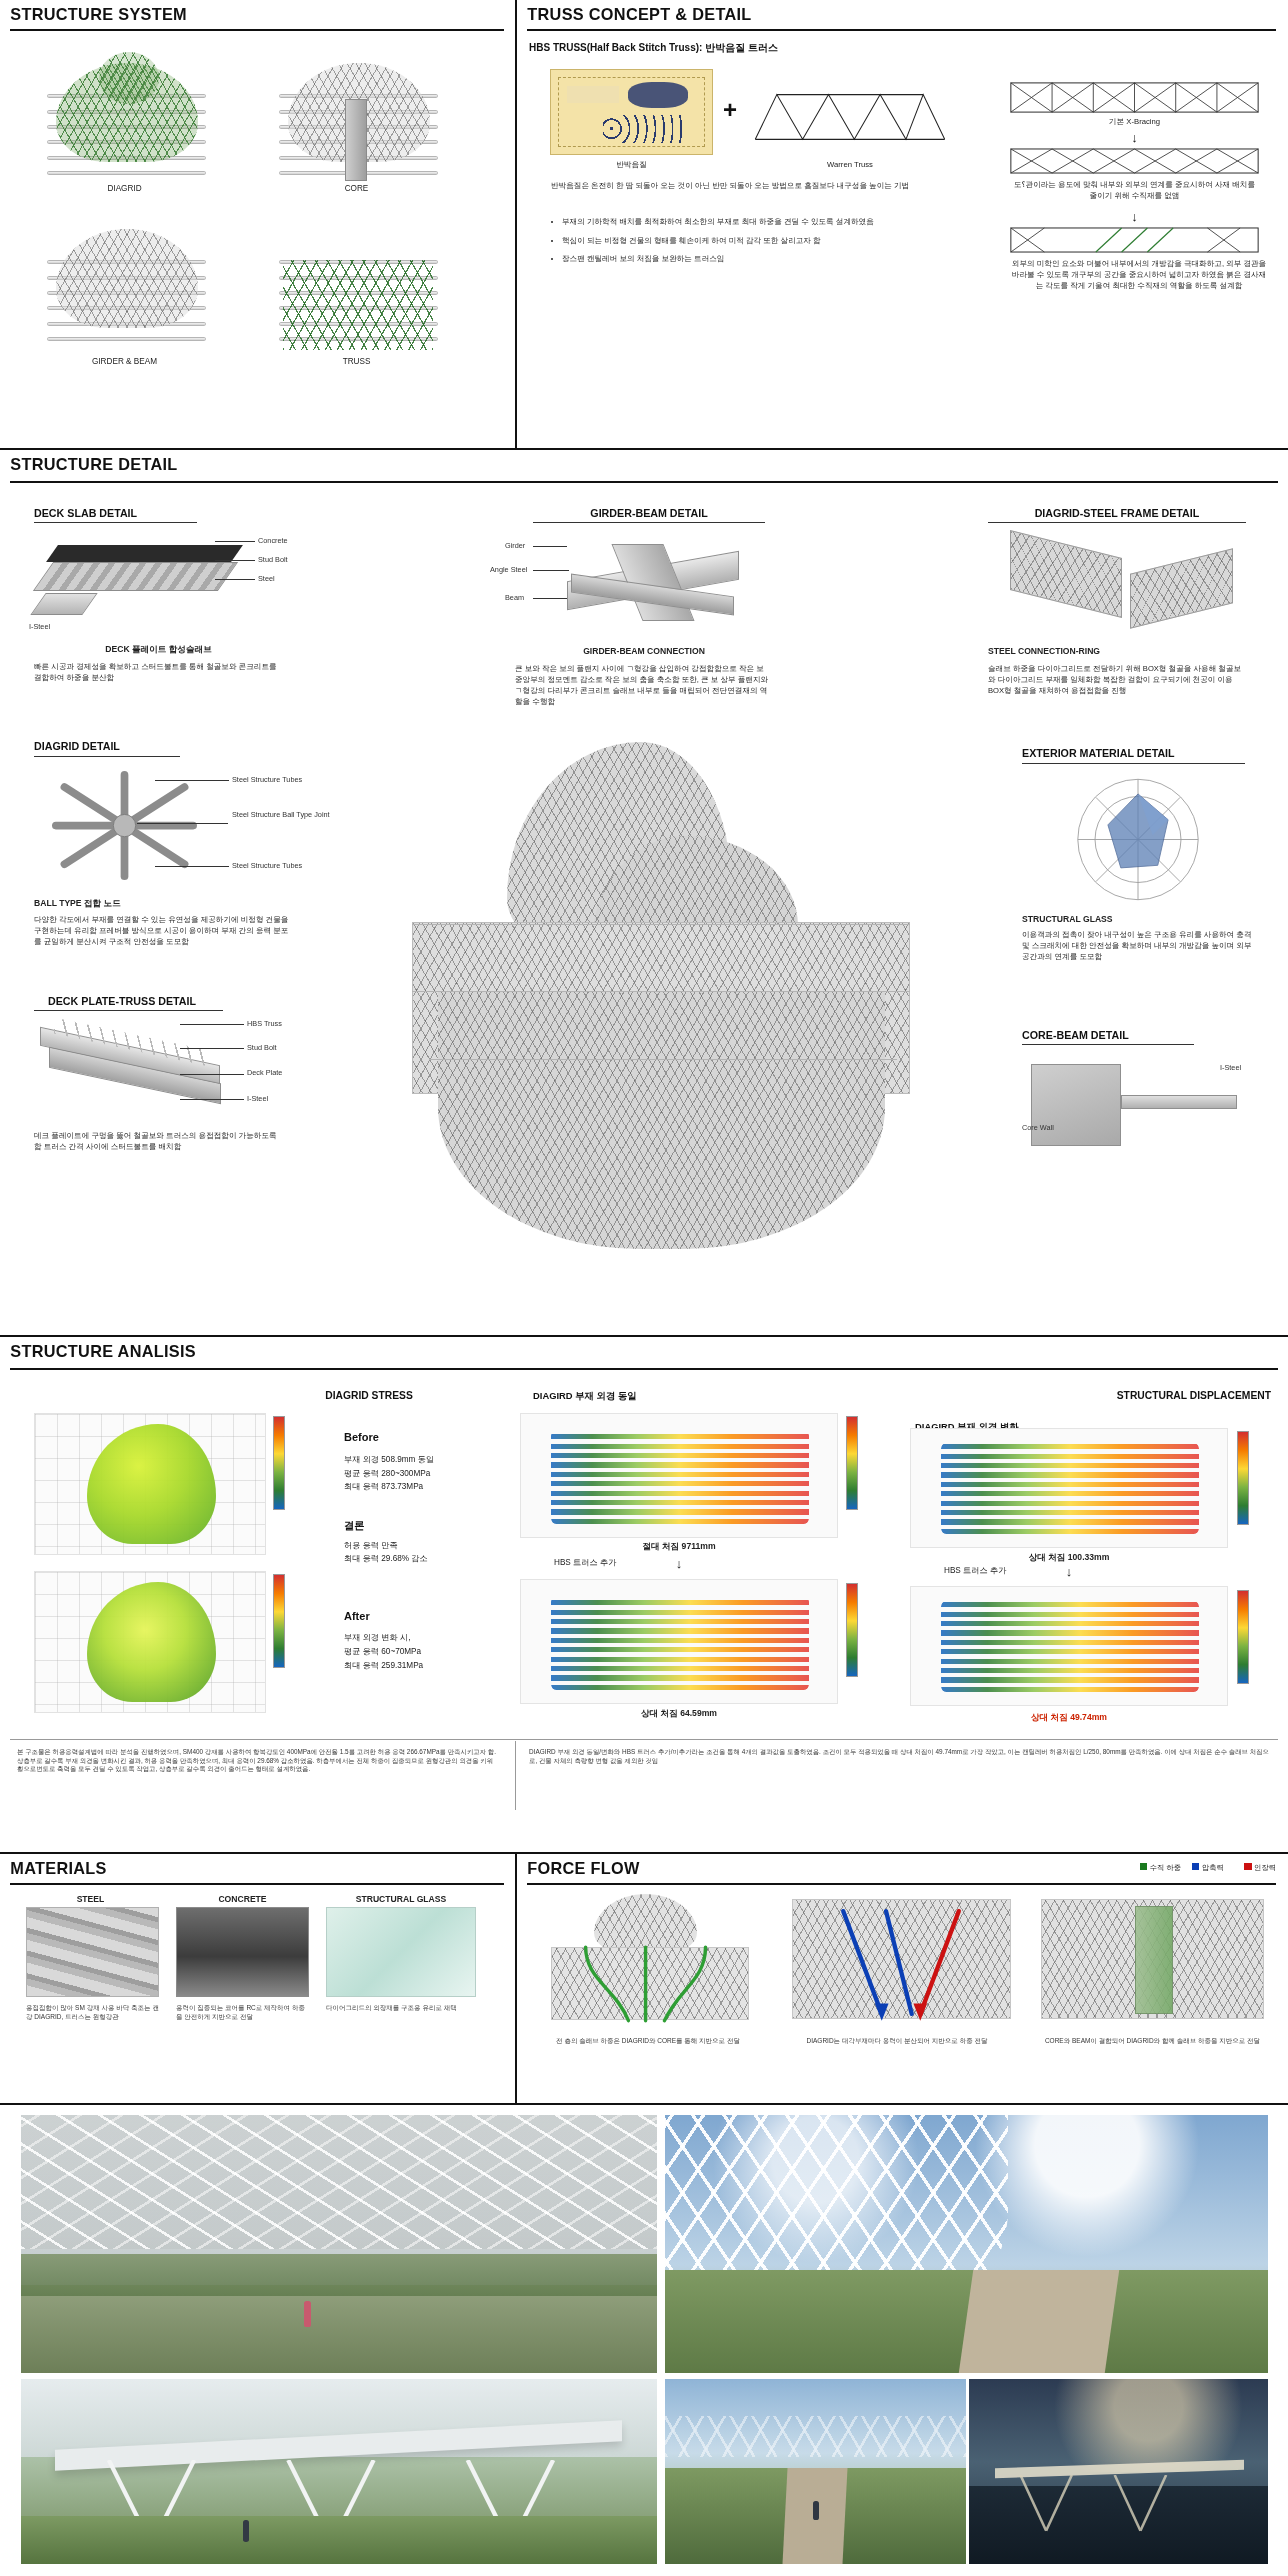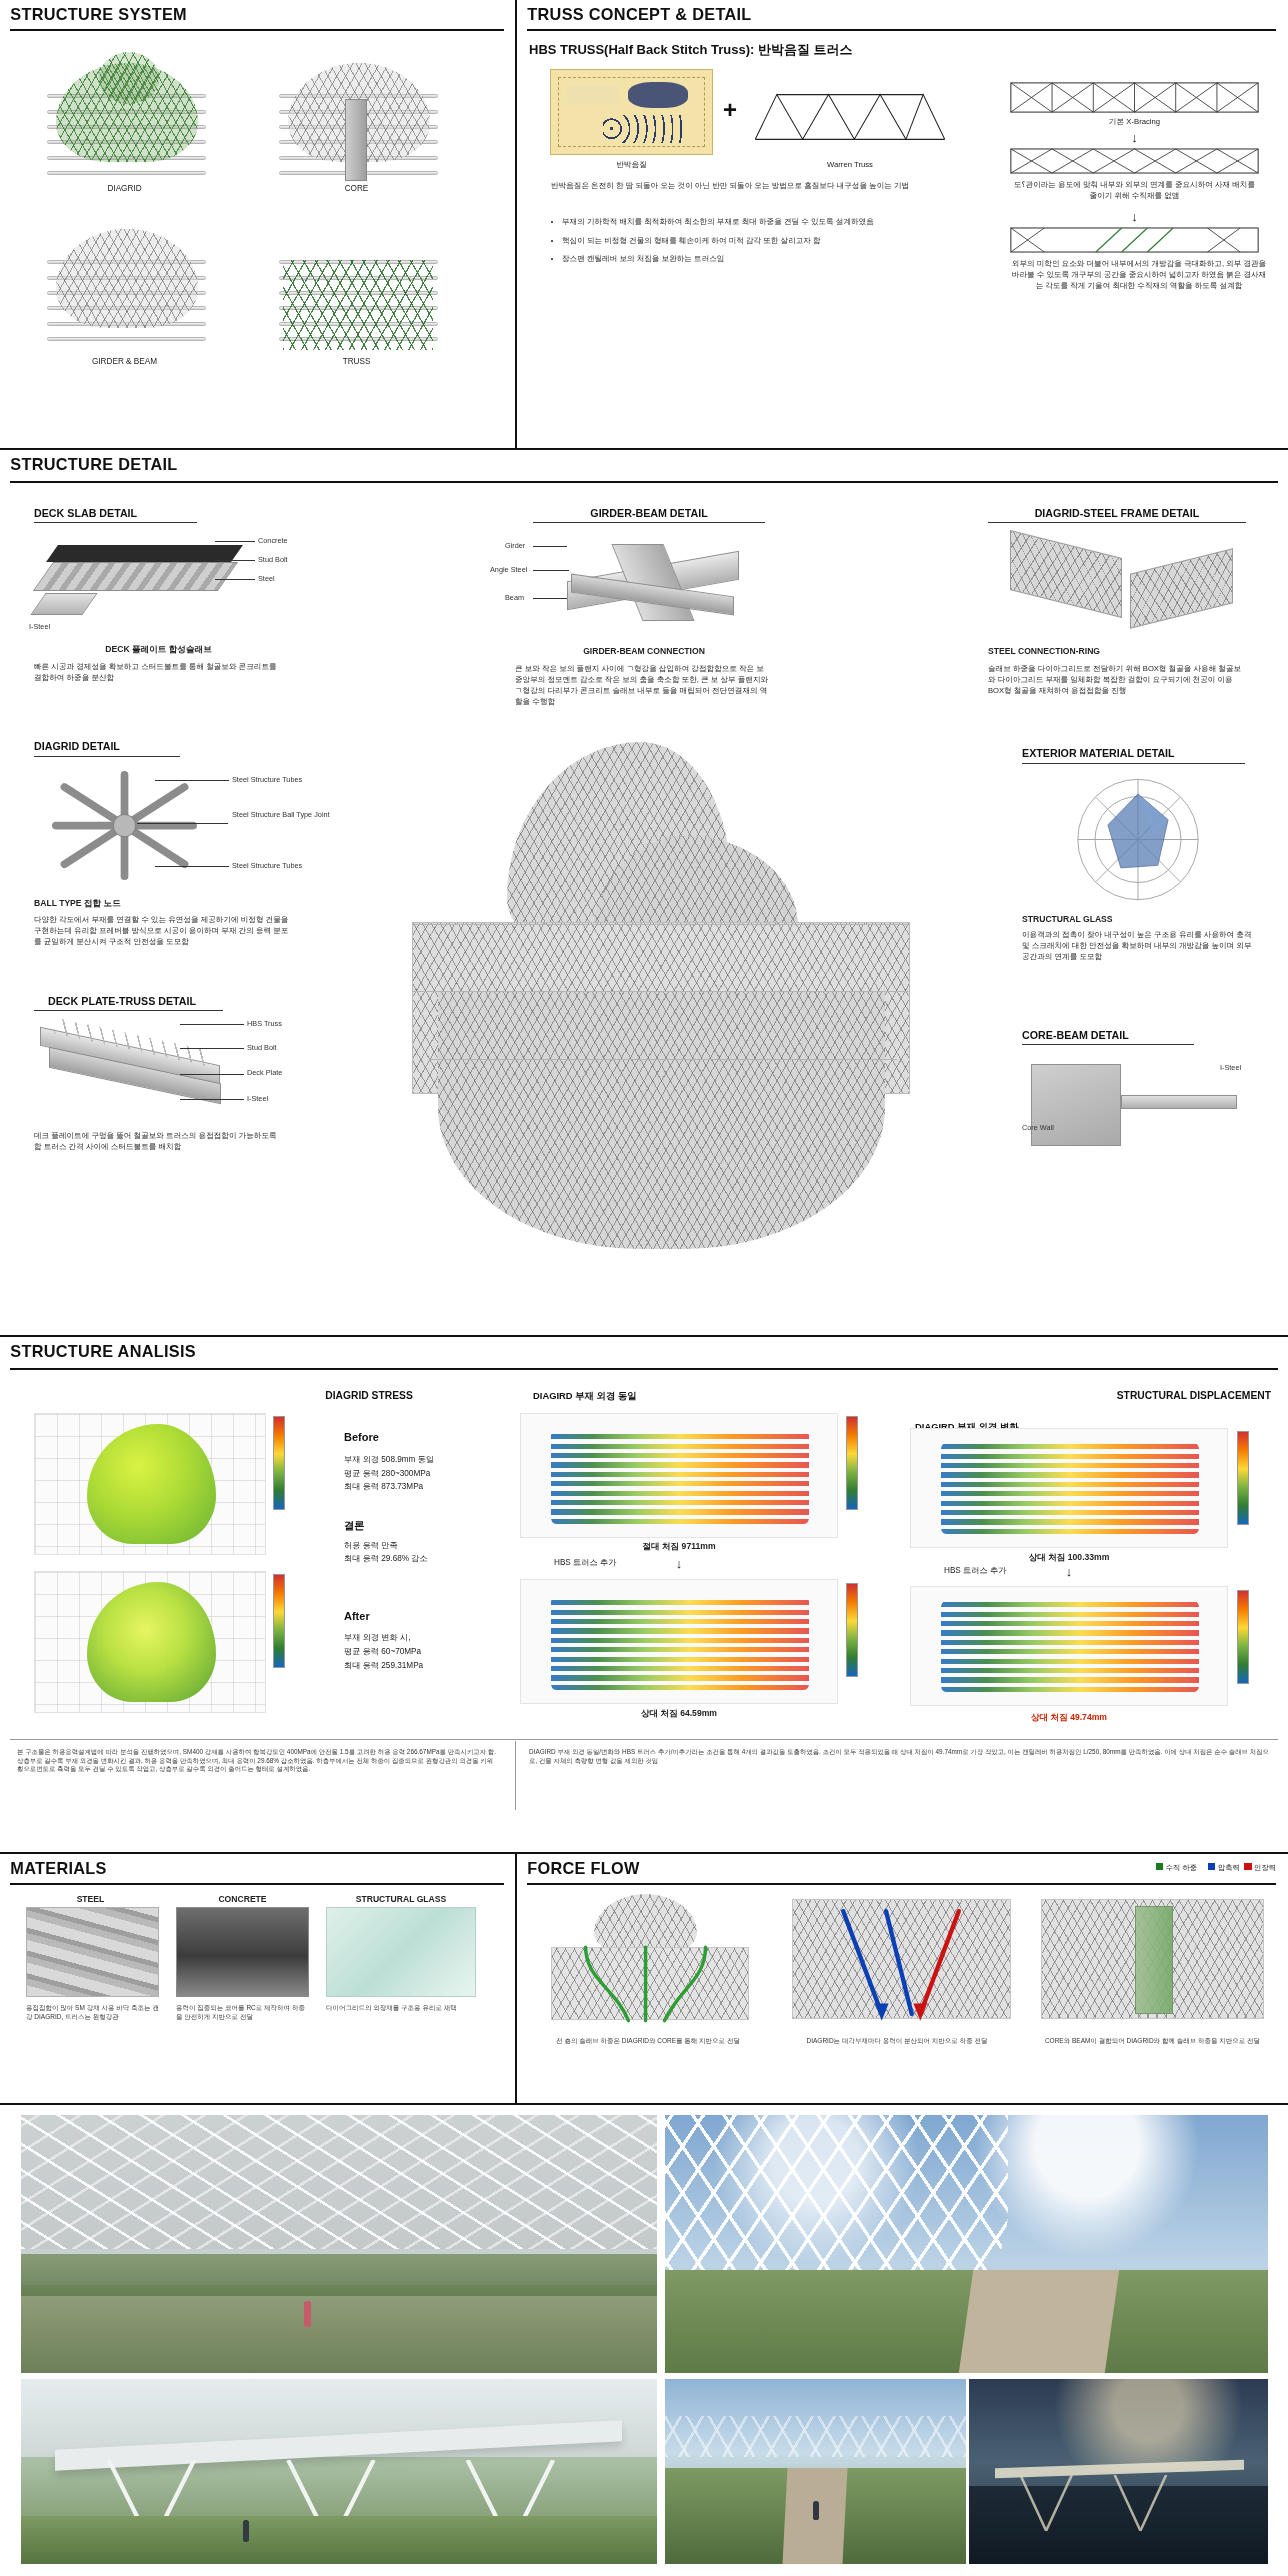--- a/index.html
+++ b/index.html
@@ -118,21 +118,21 @@
     <div class="caption" style="position:absolute;left:0;top:144px;width:215px;">TRUSS</div>
   </div>
 </div>
 
 <div class="vline" style="left:515px;top:0;height:448px;"></div>
 
 <div class="panel" style="left:517px;top:0;width:771px;height:448px;">
   <div class="sec-title">TRUSS CONCEPT &amp; DETAIL</div>
   <div style="position:absolute;left:10.3px;top:29px;width:749px;height:1.7px;background:#111;"></div>
 
-  <div class="sub-title" style="position:absolute;left:12px;top:41px;font-size:13px;text-align:right;">HBS TRUSS(Half Back Stitch Truss): 반박음질 트러스</div>
+  <div class="sub-title" style="position:absolute;left:12px;top:41px;font-size:10px;text-align:right;">HBS TRUSS(Half Back Stitch Truss): 반박음질 트러스</div>
 
   <div style="position:absolute;left:33px;top:69px;width:163px;height:86px;background:#f4e3a8;border:0.9px solid #cbb46a;">
     <div style="position:absolute;left:6.9px;top:6.9px;right:6.9px;bottom:6.9px;border:0.9px dashed #b09a4f;"></div>
     <div style="position:absolute;left:15.5px;top:15.5px;width:52px;height:17px;background:#efe0b0;"></div>
     <div style="position:absolute;left:77px;top:12px;width:60px;height:26px;background:#2a3b6e;border-radius:40%;opacity:.85;"></div>
     <div style="position:absolute;left:52px;top:45px;width:82px;height:27.5px;
          background-image:repeating-radial-gradient(circle at 8.6px 13.7px, #2a3b6e 0 1.7px, transparent 1.7px 8.6px);"></div>
   </div>
   <div class="lbl center" style="position:absolute;left:33px;top:160px;width:163px;font-size:7.7px;">반박음질</div>
 
@@ -460,21 +460,21 @@
 <div class="vline" style="left:515px;top:1854px;height:249px;"></div>
 
 <div class="panel" style="left:517px;top:1854px;width:771px;height:249px;">
   <div class="sec-title">FORCE FLOW</div>
   <div style="position:absolute;left:10.3px;top:29px;width:749px;height:1.7px;background:#111;"></div>
 
   <div style="position:absolute;right:12px;top:8.6px;font-size:7.3px;">
     <span style="margin-right:8.6px;">
       <span class="legend-chip" style="background:#1a7a1f;"></span><span>수직 하중</span>
     </span>
-    <span style="margin-right:2px;">
+    <span style="margin-right:18px;">
       <span class="legend-chip" style="background:#0b3fb5;"></span><span>압축력</span>
     </span>
     <span>
       <span class="legend-chip" style="background:#cc1111;"></span><span>인장력</span>
     </span>
   </div>
 
   <div style="position:absolute;left:17px;top:40px;width:236px;height:137px;">
     <div class="mesh" style="position:absolute;left:60px;top:0;width:103px;height:60px;border-radius:50% 50% 35% 35%/65% 65% 35% 35%;background-color:#e2e2e2;"></div>
     <div class="mesh" style="position:absolute;left:17px;top:53px;width:198px;height:73px;background-color:#e4e4e4;border:0.9px solid #c6c6c6;"></div>

